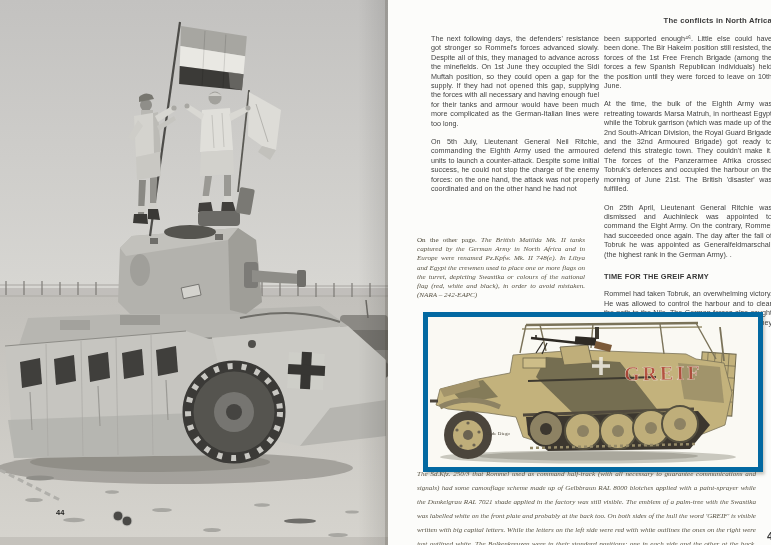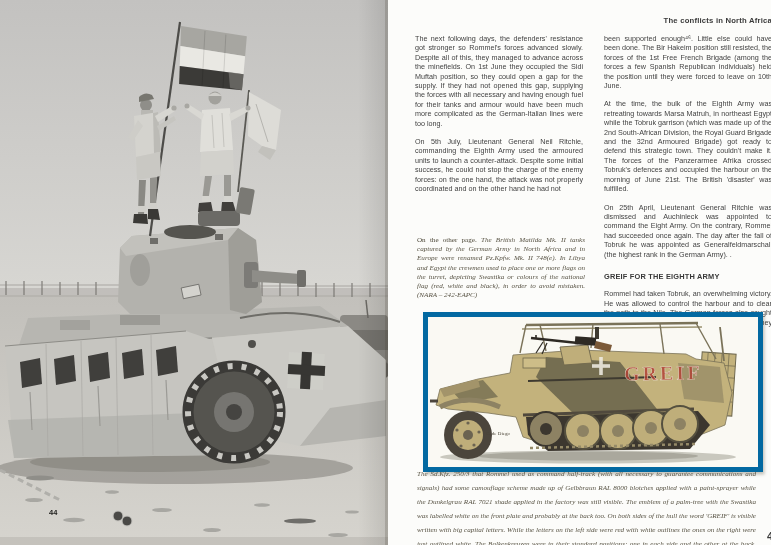--- a/index.html
+++ b/index.html
@@ -1,28 +1,28 @@
 <!DOCTYPE html>
 <html><head>
 <meta charset="utf-8">
 <style>
   html,body{margin:0;padding:0;background:#e9e8e4;}
   #spread{position:relative;width:771px;height:545px;overflow:hidden;background:#fcfcfa;
           font-family:"Liberation Sans",sans-serif;}
   
   #photo-page{position:absolute;left:0;top:0;width:388px;height:545px;}
-  #left-pagenum{position:absolute;left:49px;top:508px;font-size:7.5px;font-weight:bold;color:#1d1d1b;}
+  #left-pagenum{position:absolute;left:56px;top:508px;font-size:7.5px;font-weight:bold;color:#1d1d1b;}
   
   #spine{position:absolute;left:385px;top:0;width:26px;height:545px;pointer-events:none;
          background:linear-gradient(to right,rgba(70,64,52,0.22),rgba(70,64,52,0.06) 45%,rgba(70,64,52,0) 100%);}
   
   #text-page{position:absolute;left:388px;top:0;width:412px;height:545px;background:#fcfcfa;}
   .running-header{position:absolute;top:16px;right:28px;font-size:7.7px;font-weight:bold;color:#3a3a3a;letter-spacing:.2px;}
   .col{position:absolute;top:34px;width:168px;font-size:7.2px;line-height:9.4px;color:#424242;text-align:justify;}
-  #col1{left:27px;} #col2{left:216px;}
+  #col1{left:43px;} #col2{left:216px;}
   .col p{margin:0 0 9px 0;}
   .section-heading{font-size:7.4px;font-weight:bold;color:#383838;margin:13px 0 8px 0;letter-spacing:.2px;text-align:left;}
   .photo-caption{position:absolute;left:29px;top:236px;width:168px;
       font-family:"Liberation Serif",serif;font-size:7.1px;line-height:9.2px;color:#575243;
       font-style:italic;text-align:justify;}
   .photo-caption b{font-style:normal;font-weight:normal;color:#4c4738;}
   #plate-box{position:absolute;left:35px;top:312px;width:330px;height:150px;background:#faf9f3;
       border:5px solid #0369a1;box-shadow:1.5px 2.5px 3px rgba(90,85,65,.35);}
   #plate-box svg{display:block;}
   .plate-caption{position:absolute;left:29px;top:467px;width:339px;
@@ -245,21 +245,21 @@
     </div>
 
     <div class="photo-caption">
       <b>On the other page.</b><span> The British Matilda Mk. II tanks captured by the German Army in North Africa and in Europe were renamed Pz.Kpfw. Mk. II 748(e). In Libya and Egypt the crewmen used to place one or more flags on the turret, depicting Swastika or colours of the national flag (red, white and black), in order to avoid mistaken. (NARA – 242-EAPC)</span>
     </div>
 
     <div class="col" id="col2">
       <p>been supported enough⁴⁶. Little else could have been done. The Bir Hakeim position still resisted, the forces of the 1st Free French Brigade (among the forces a few Spanish Republican individuals) held the position until they were forced to leave on 10th June.</p>
       <p>At the time, the bulk of the Eighth Army was retreating towards Marsa Matruh, in northeast Egypt while the Tobruk garrison (which was made up of the 2nd South-African Division, the Royal Guard Brigade and the 32nd Armoured Brigade) got ready to defend this strategic town. They couldn't make it. The forces of the Panzerarmee Afrika crossed Tobruk's defences and occupied the harbour on the morning of June 21st. The British 'disaster' was fulfilled.</p>
       <p>On 25th April, Lieutenant General Ritchie was dismissed and Auchinleck was appointed to command the Eight Army. On the contrary, Rommel had succeeded once again. The day after the fall of Tobruk he was appointed as Generalfeldmarschall (the highest rank in the German Army). .</p>
-      <div class="section-heading">GREIF FOR THE EIGHTH ARMY</div>
+      <div class="section-heading">TIME FOR THE GREIF ARMY</div>
       <p>Rommel had taken Tobruk, an overwhelming victory. He was allowed to control the harbour and to clear the path to the Nile. The German forces also caught 26,000 enemy forces and many supplies so they were capable of going ahead.</p>
     </div>
 
     <div id="plate-box">
       <svg width="330" height="148" viewBox="0 0 330 148">
 
         <ellipse cx="160" cy="140" rx="148" ry="6.5" fill="#8e8b7f" opacity=".45"></ellipse>
         <ellipse cx="160" cy="139" rx="110" ry="4.5" fill="#6f6c60" opacity=".35"></ellipse>
 
         <g transform="rotate(4 289 67)">

